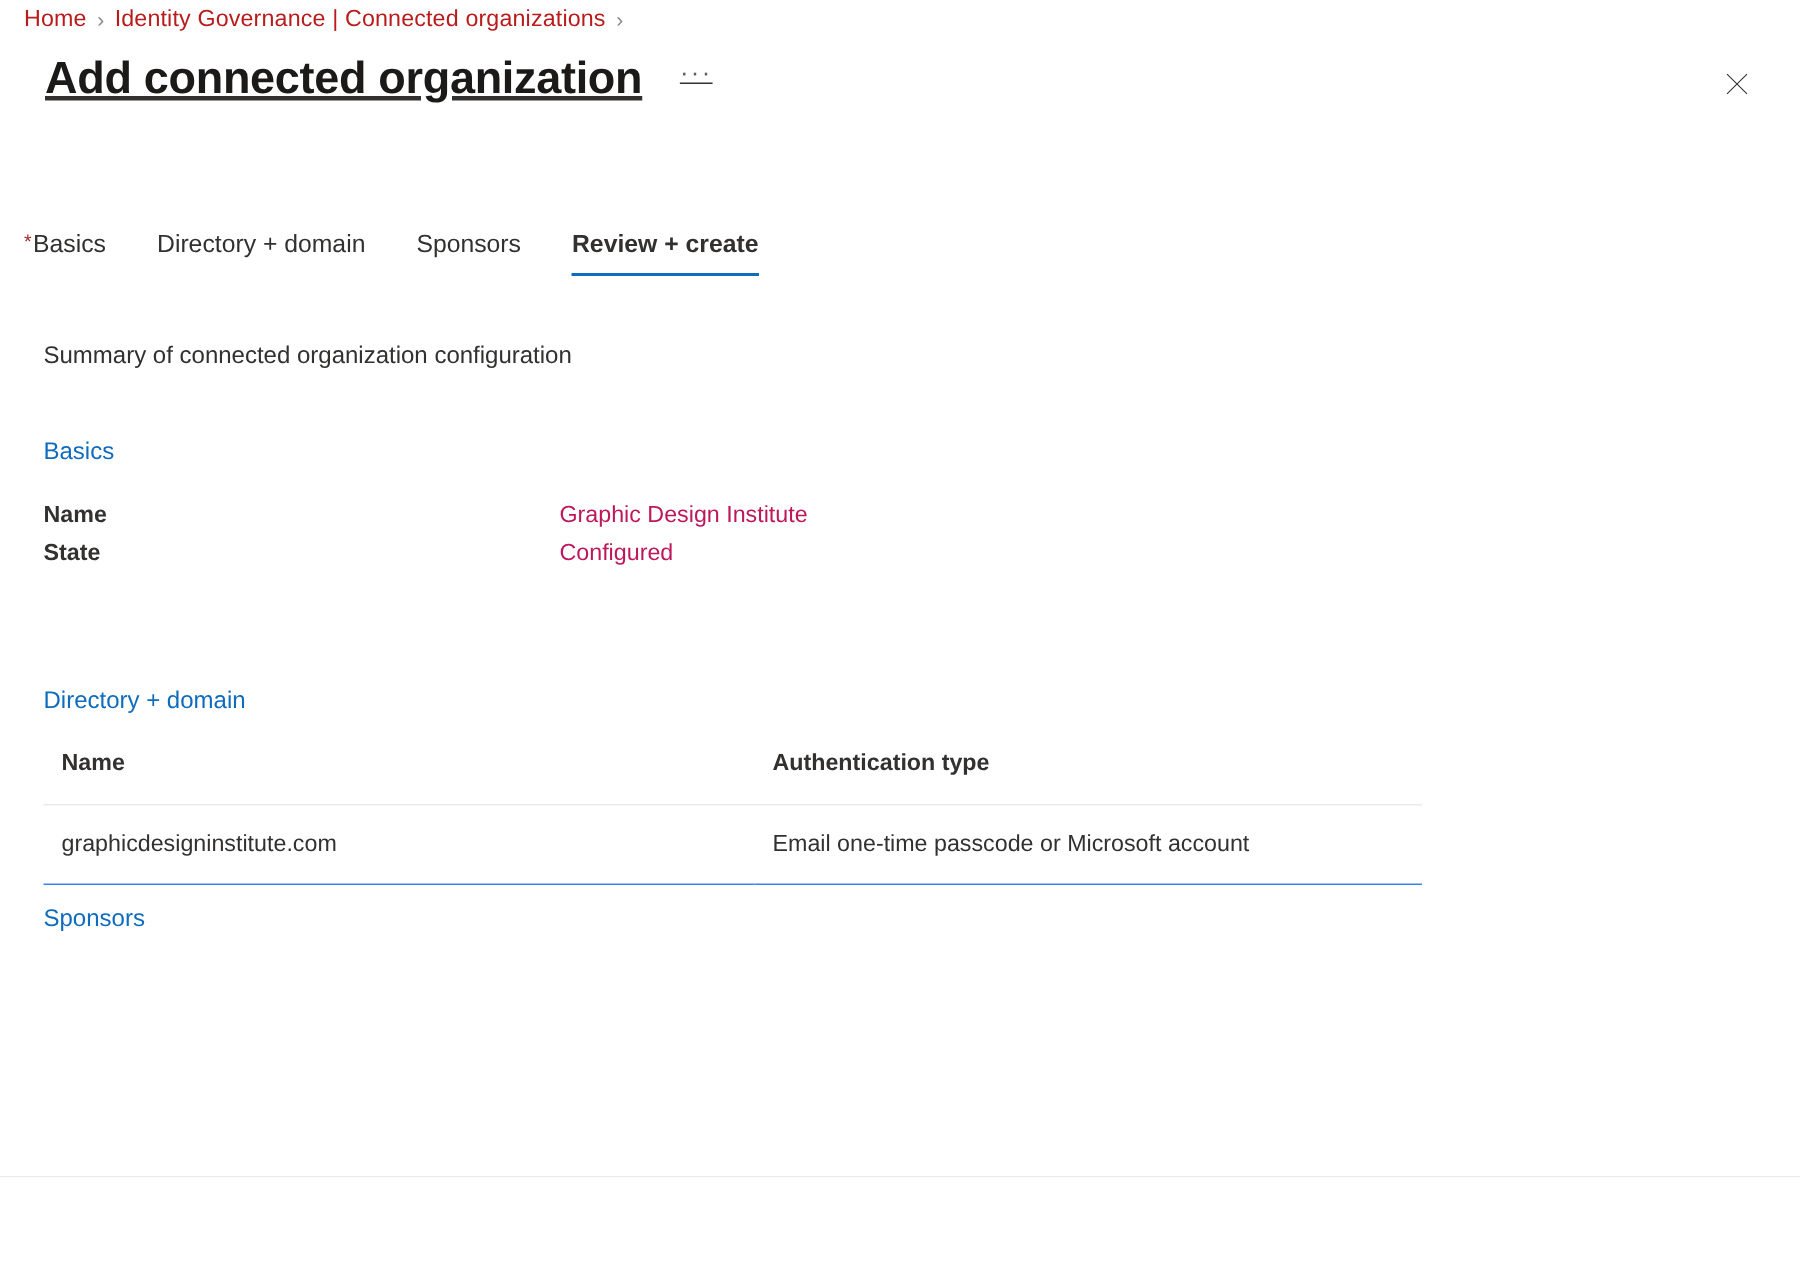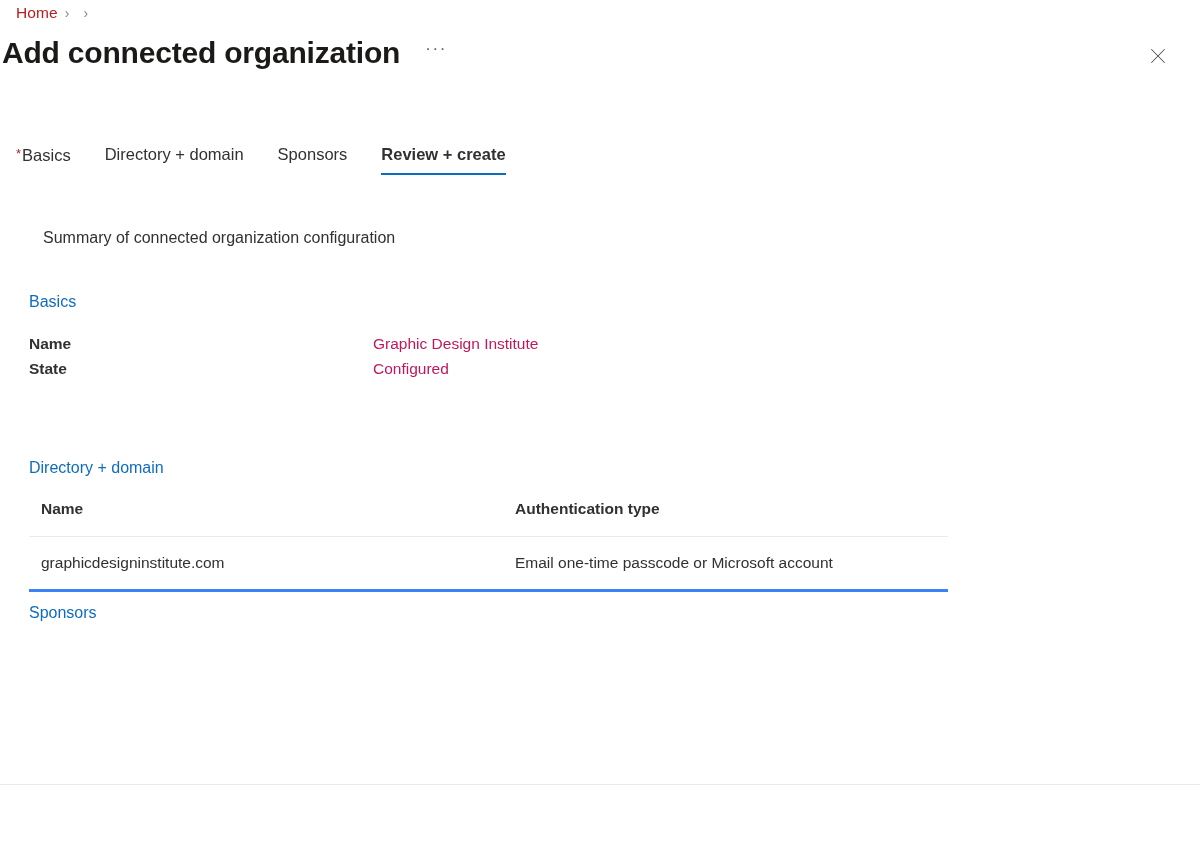--- a/index.html
+++ b/index.html
@@ -38,24 +38,25 @@
     margin: 0 7px;
     font-size: 14px;
     line-height: 1;
     display: inline-block;
     transform: translateY(0px);
   }
 
   
   .title-row {
     position: absolute;
-    left: 2px;
+    left: 30px;
     top: 32px;
     display: flex;
     align-items: center;
+    text-decoration: underline;
   }
   .page-title {
     font-size: 30px;
     font-weight: 600;
     color: #1b1a19;
     letter-spacing: -0.2px;
     line-height: 42px;
   }
   .ellipsis-btn {
     margin-left: 22px;
@@ -85,21 +86,21 @@
     cursor: pointer;
   }
   .close-btn svg { display: block; }
 
   
   .tabs {
     position: absolute;
     left: 16px;
     top: 144px;
     display: flex;
-    align-items: flex-start;
+    align-items: flex-end;
     height: 40px;
   }
   .tab {
     position: relative;
     font-size: 16.5px;
     color: #323130;
     padding: 0 0 11px 0;
     margin-right: 34px;
     cursor: pointer;
     white-space: nowrap;
@@ -121,21 +122,21 @@
   .req-star {
     color: #a4262c;
     font-size: 13px;
     vertical-align: 3px;
     margin-right: 1px;
   }
 
   
   .summary-line {
     position: absolute;
-    left: 43px;
+    left: 29px;
     top: 229px;
     font-size: 16px;
     color: #323130;
   }
 
   .section-head {
     position: absolute;
     left: 29px;
     font-size: 16px;
     color: #0f6cbd;
@@ -186,21 +187,21 @@
     color: #323130;
     padding: 0 0 18px 12px;
     border-bottom: 1px solid #edebe9;
     white-space: nowrap;
   }
   .grid td {
     text-align: left;
     font-weight: 400;
     color: #323130;
     padding: 17px 0 17px 12px;
-    border-bottom: 3px solid #3b82f6;
+    border-bottom: 1px solid #3b82f6;
     white-space: nowrap;
   }
   .col-name { width: 462px; }
 
   
   .footer-divider {
     position: absolute;
     left: 0;
     right: 0;
     top: 784px;
@@ -215,20 +216,21 @@
     height: 70px;
     background: #ffffff;
   }
 </style>
 </head>
 <body>
 
 <div class="breadcrumb">
   <span class="crumb-link">Home</span>
   <span class="crumb-sep">›</span>
+  <span class="crumb-link">Identity Governance | Connected organizations</span>
   <span class="crumb-sep">›</span>
 </div>
 
 <div class="title-row">
   <span class="page-title">Add connected organization</span>
   <span class="ellipsis-btn">···</span>
 </div>
 
 <div class="close-btn">
   <svg width="16" height="16" viewBox="0 0 16 16" aria-hidden="true">

